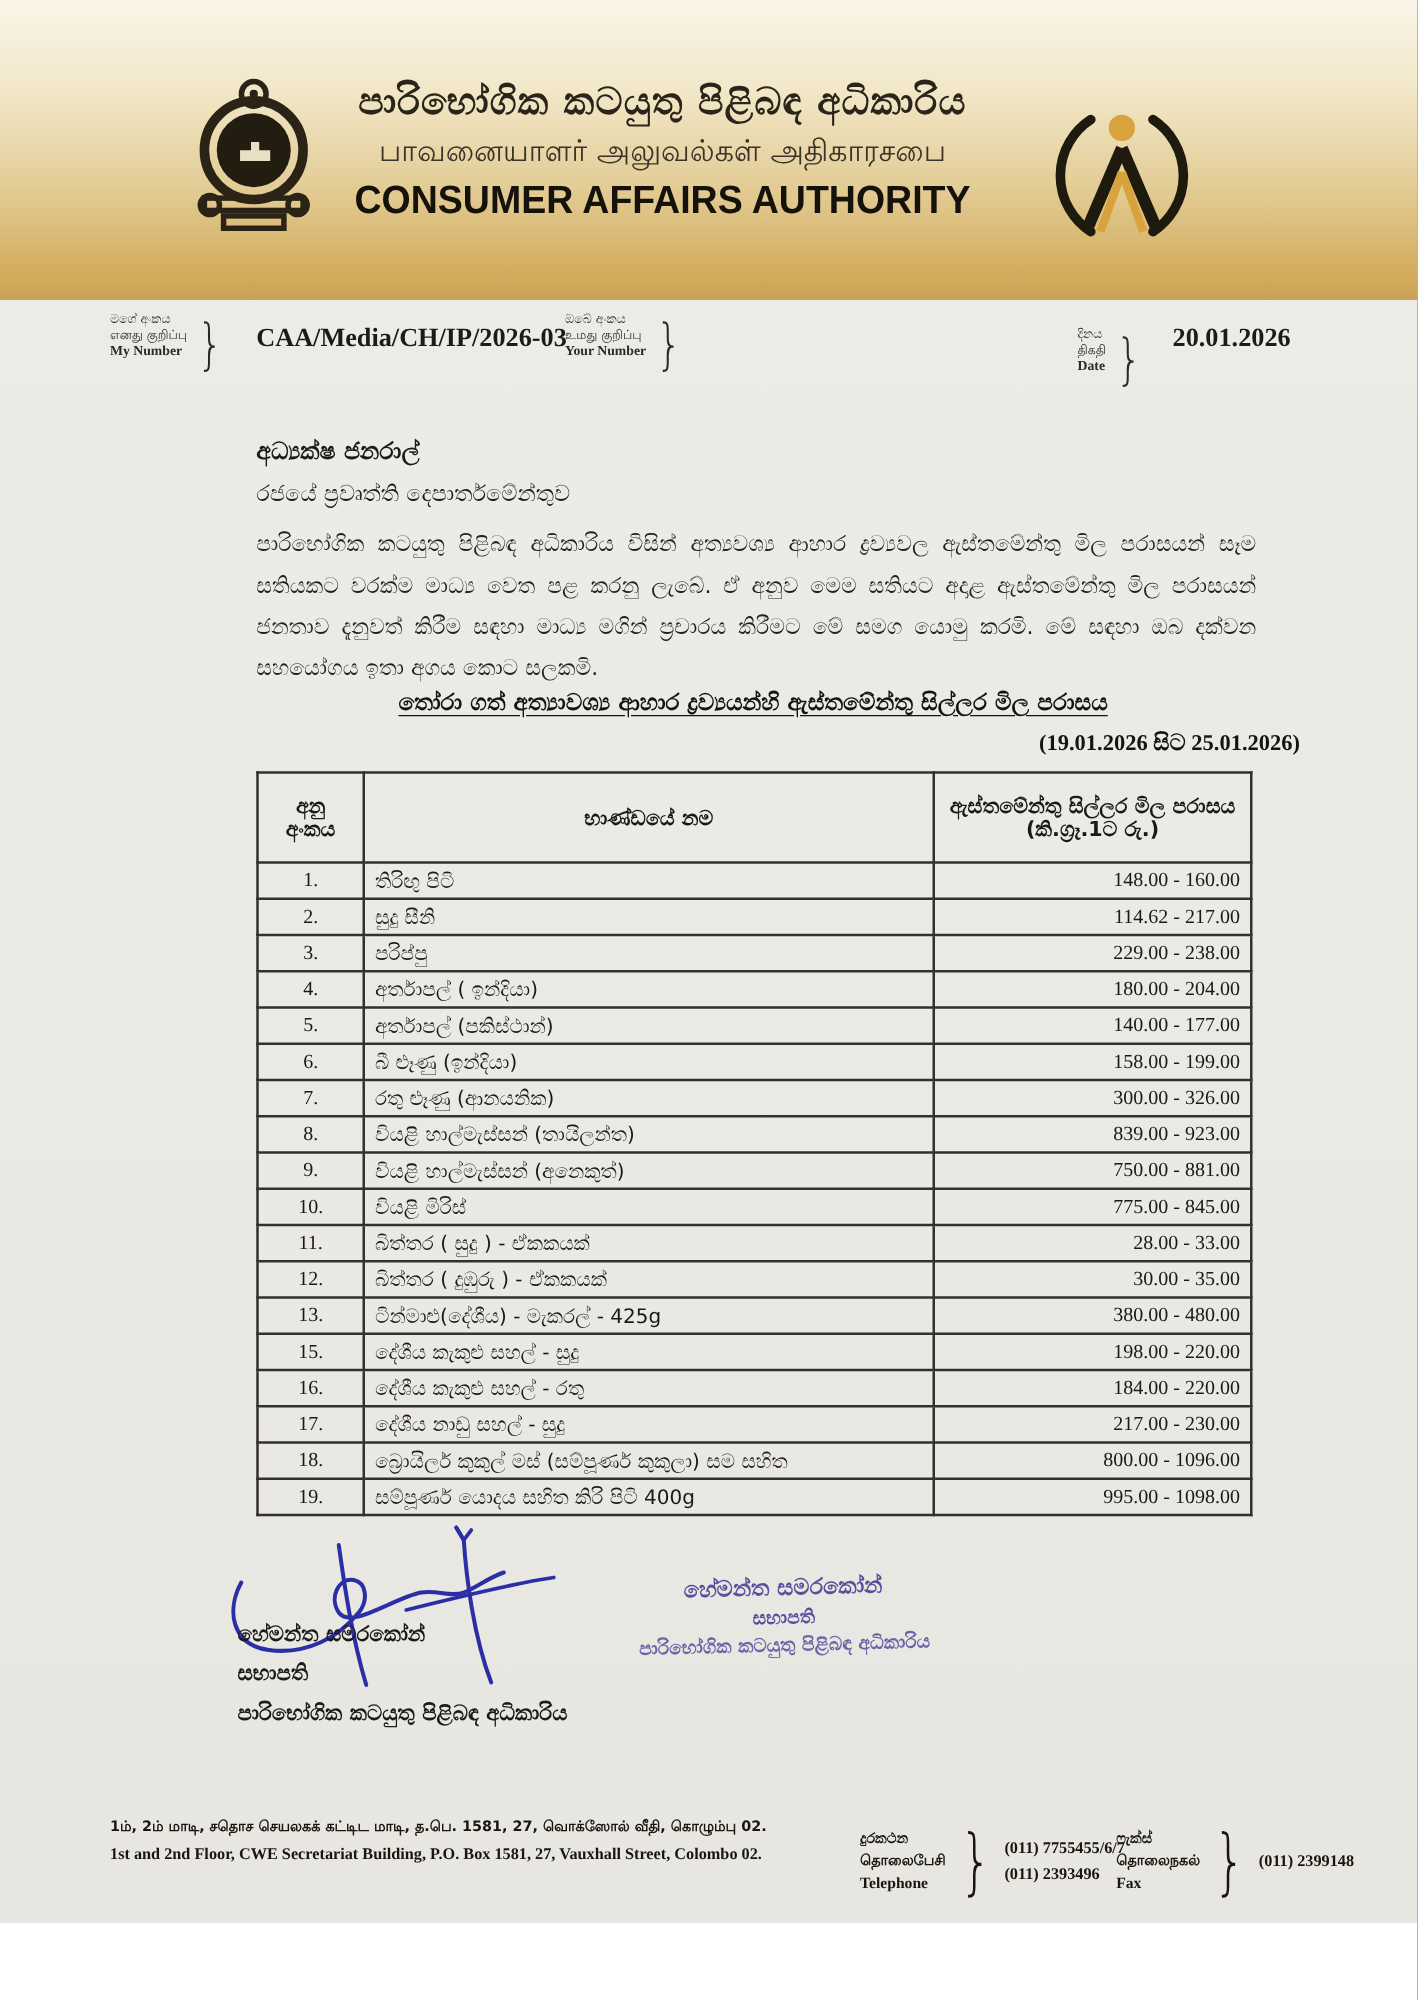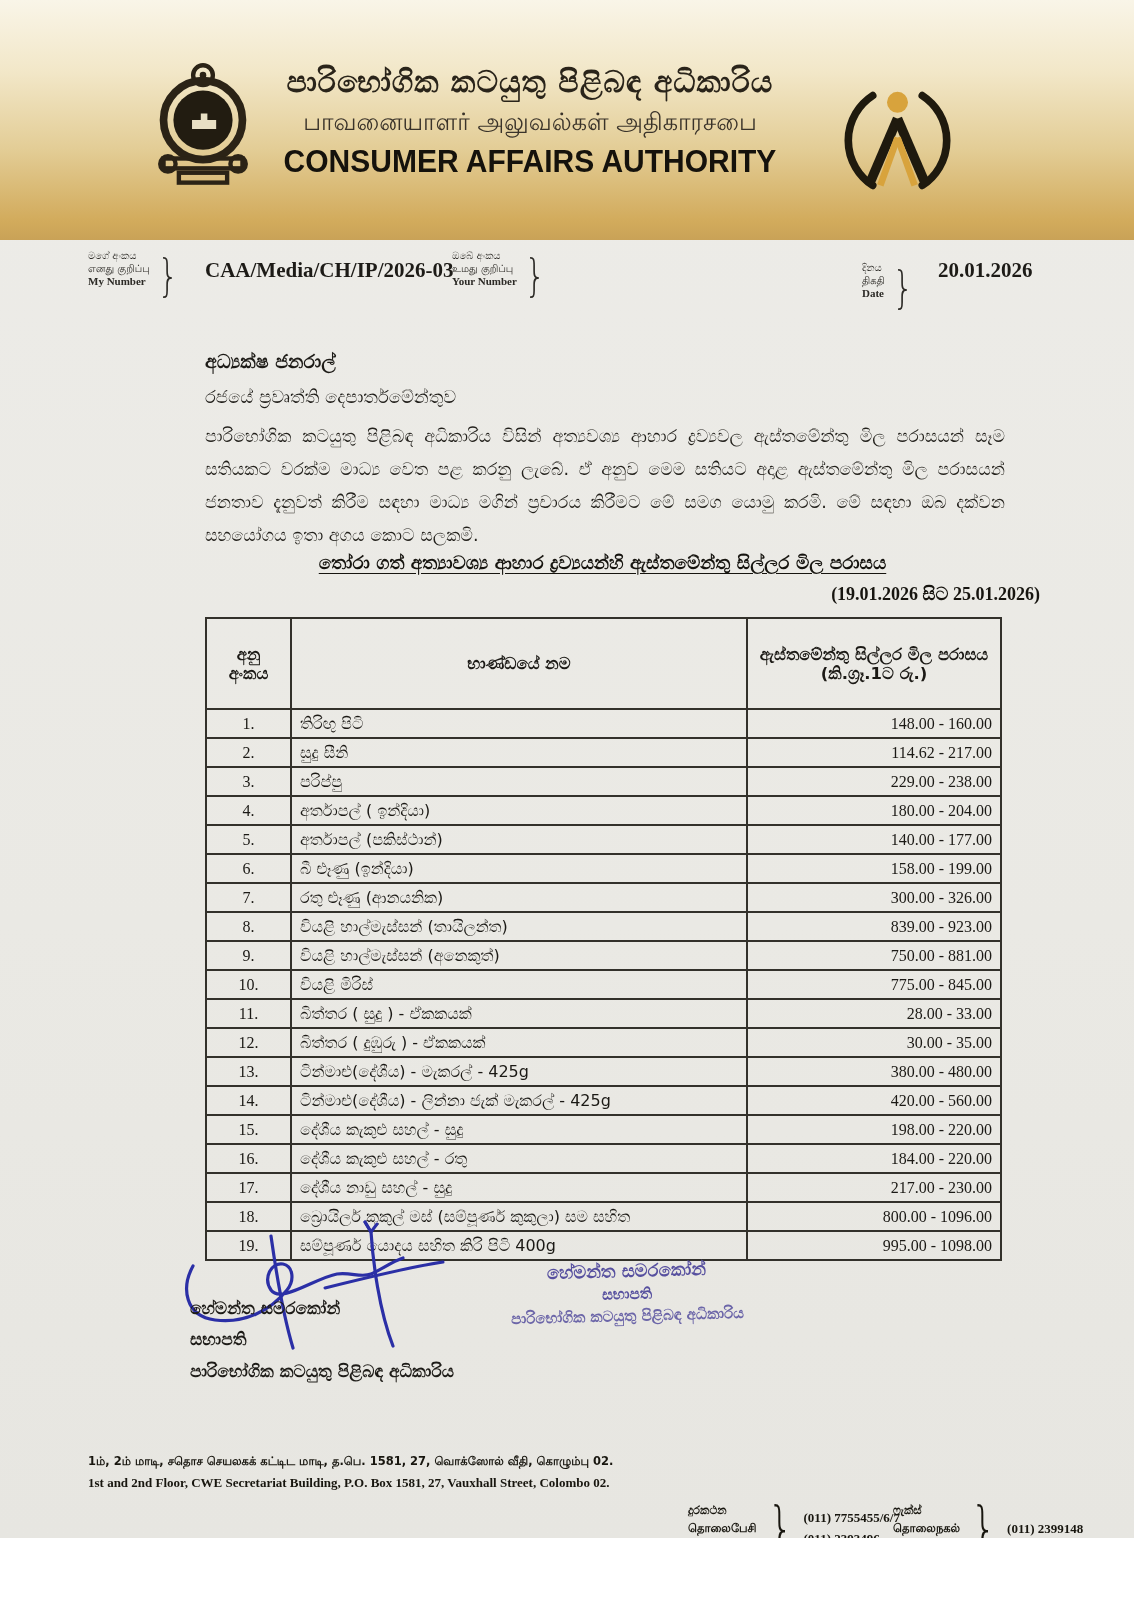--- a/index.html
+++ b/index.html
@@ -47,21 +47,21 @@
   }
   .tbl-subtitle {
     position:absolute; left:165px; top:584px; width:875px; text-align:right;
     font-family:"Liberation Serif", serif; font-size:18px; font-weight:bold; color:#16140f;
   }
   table.price { position:absolute; left:205px; top:617px; width:795px; border-collapse:collapse; table-layout:fixed; }
   table.price th, table.price td { border:2px solid #33312b; color:#1b1915; }
   table.price col.c1 { width:85px; }
   table.price col.c2 { width:456px; }
   table.price col.c3 { width:254px; }
-  table.price th { font-size:16.5px; font-weight:bold; height:91px; padding:2px 8px; }
+  table.price th { font-size:16.5px; font-weight:bold; height:72px; padding:2px 8px; }
   table.price td { height:29px; padding:1px 8px; font-size:16px; }
   td.num { text-align:center; font-family:"Liberation Serif", serif; font-size:16.5px; }
   td.item { text-align:left; padding-left:12px; }
   td.price-range { text-align:right; padding-right:12px; font-family:"Liberation Serif", serif; font-size:16.5px; }
   
   .sig-svg { position:absolute; left:175px; top:1218px; }
   .stamp {
     position:absolute; left:462px; top:1258px; width:330px; text-align:center;
     color:#57509f; transform:rotate(-1.5deg); line-height:1.45;
   }
@@ -69,21 +69,21 @@
   .stamp .s2 { font-size:15px; font-weight:bold; }
   .stamp .s3 { font-size:15px; font-weight:bold; opacity:0.85; }
   .sig-text { position:absolute; left:190px; top:1293px; color:#1d1b17; line-height:1.85; }
   .sig-text .n1 { font-size:17px; font-weight:bold; }
   .sig-text .n2 { font-size:17px; font-weight:bold; }
   .sig-text .n3 { font-size:17px; font-weight:bold; }
   
   .footer-address { position:absolute; left:88px; top:1452px; color:#18160f; line-height:1.7; }
   .footer-address .fa { font-size:11.5px; font-weight:bold; }
   .footer-address .fa-en { font-family:"Liberation Serif", serif; font-size:13px; font-weight:bold; }
-  .foot-block { position:absolute; display:flex; align-items:center; gap:5px; color:#18160f;margin-top:40px; }
+  .foot-block { position:absolute; display:flex; align-items:center; gap:5px; color:#18160f; }
   .foot-labels { display:flex; flex-direction:column; line-height:1.5; }
   .foot-labels .fl { font-size:11.5px; font-weight:bold; }
   .foot-labels .fl-en { font-family:"Liberation Serif", serif; font-size:12.5px; font-weight:bold; }
   .foot-brace { font-weight:200; font-size:58px; transform:scaleX(0.7); color:#18160f; }
   .foot-nums { display:flex; flex-direction:column; line-height:1.6; }
   .foot-nums .fn { font-family:"Liberation Serif", serif; font-size:13px; font-weight:bold; }
   
   .scan-strip { position:absolute; left:0; top:1538px; width:1134px; height:62px; background:#ffffff; }
 </style>
 </head>
@@ -249,25 +249,20 @@
           <td class="item">බිත්තර ( දුඹුරු ) - ඒකකයක්</td>
           <td class="price-range">30.00 - 35.00</td>
         </tr>
 
         <tr>
           <td class="num">13.</td>
           <td class="item">ටින්මාළු(දේශීය) -  මැකරල් - 425g</td>
           <td class="price-range">380.00 - 480.00</td>
         </tr>
 
-        <tr>
-          <td class="num">14.</td>
-          <td class="item">ටින්මාළු(දේශීය) - ලින්නා ජැක් මැකරල් - 425g</td>
-          <td class="price-range">420.00 - 560.00</td>
-        </tr>
 
         <tr>
           <td class="num">15.</td>
           <td class="item">දේශීය කැකුළු සහල් - සුදු</td>
           <td class="price-range">198.00 - 220.00</td>
         </tr>
 
         <tr>
           <td class="num">16.</td>
           <td class="item">දේශීය කැකුළු සහල් - රතු</td>

